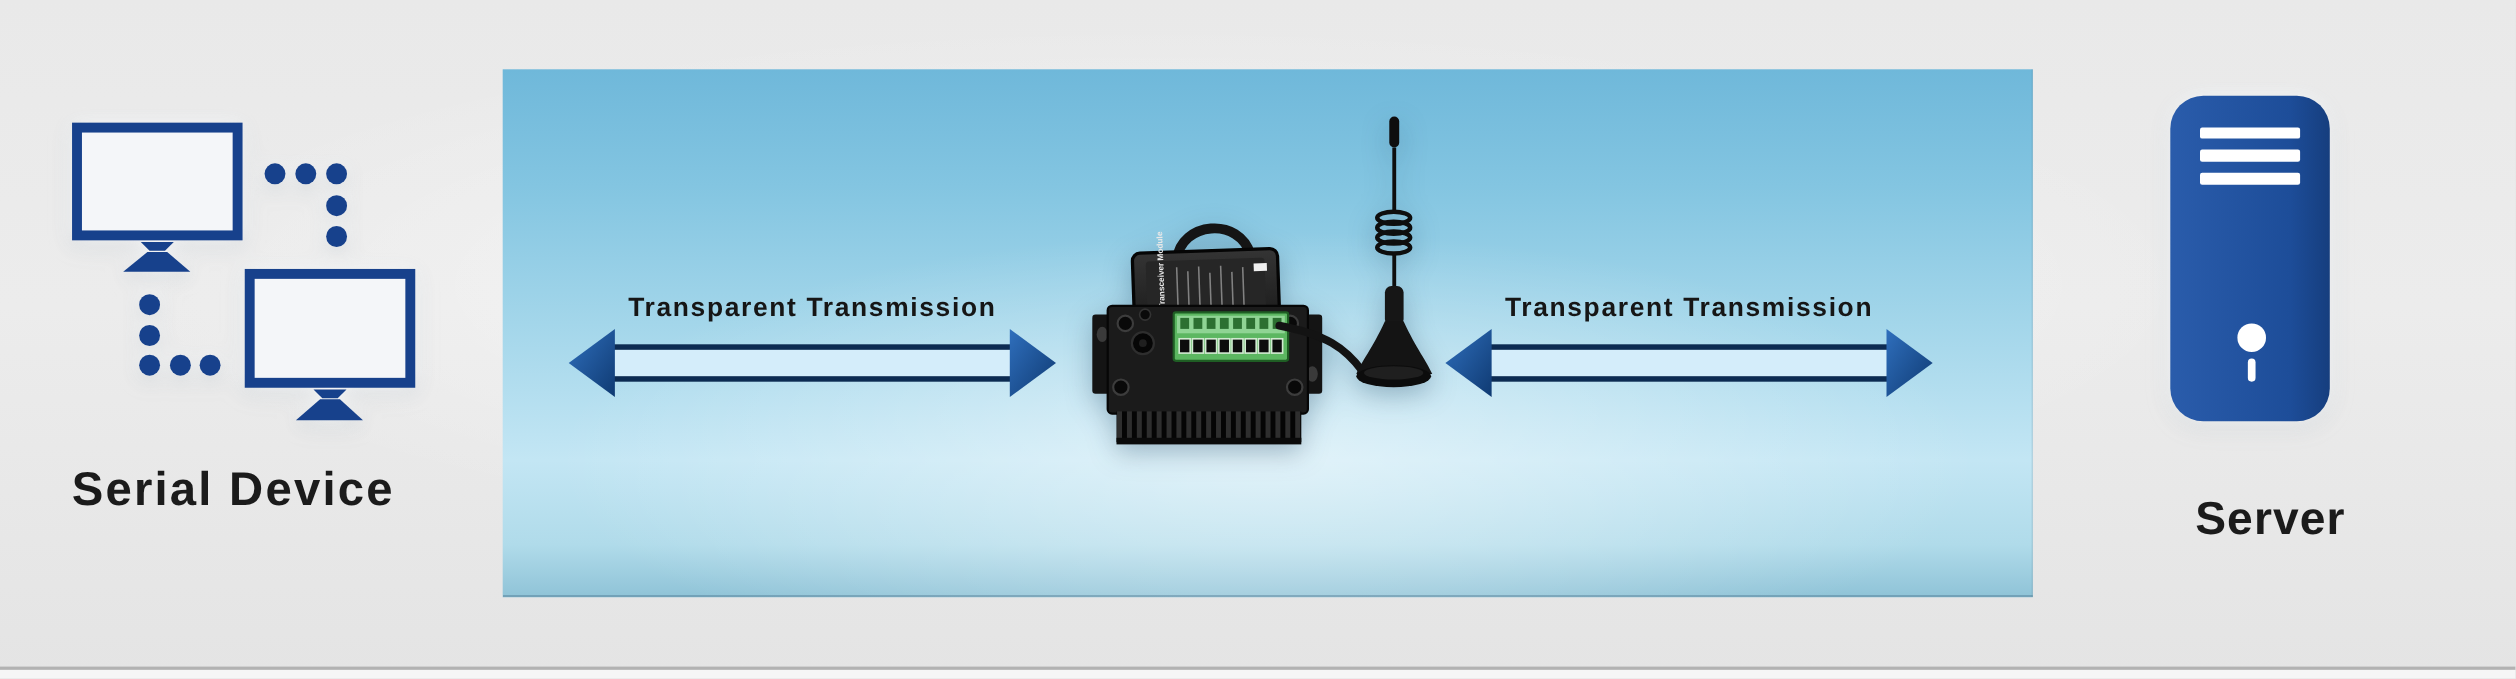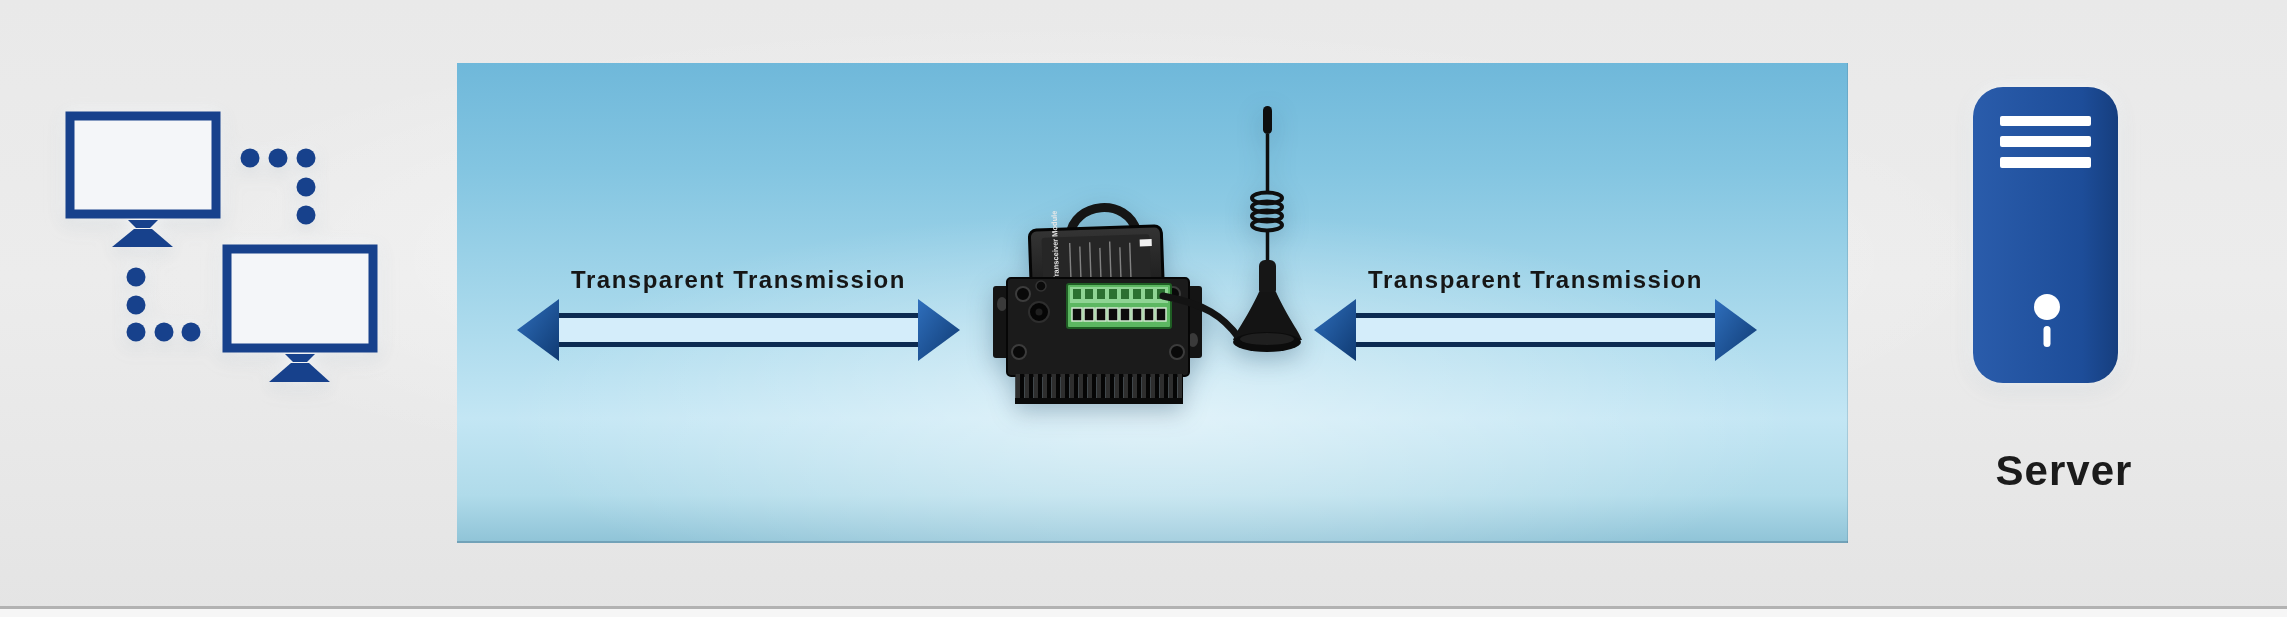--- a/index.html
+++ b/index.html
@@ -67,20 +67,21 @@
       <g>
         <circle cx="86" cy="182" r="9.5"></circle>
           <circle cx="86" cy="210" r="9.5"></circle>
           <circle cx="86" cy="237" r="9.5"></circle>
         <circle cx="114" cy="237" r="9.5"></circle>
           <circle cx="141" cy="237" r="9.5"></circle>
       </g>
     </g>
   </svg>
 
+  <div class="diagram-label serial-label">Serial Device</div>
 
   <div class="flow flow-left">
     <div class="flow-label">Transparent Transmission</div>
     <svg width="447" height="66" viewBox="0 0 447 66">
       <defs>
         <linearGradient id="headGradL" x1="0" y1="0" x2="1" y2="1">
           <stop offset="0" stop-color="#2f6fbd"></stop>
             <stop offset="1" stop-color="#0f3a72"></stop>
         </linearGradient>
       </defs>

